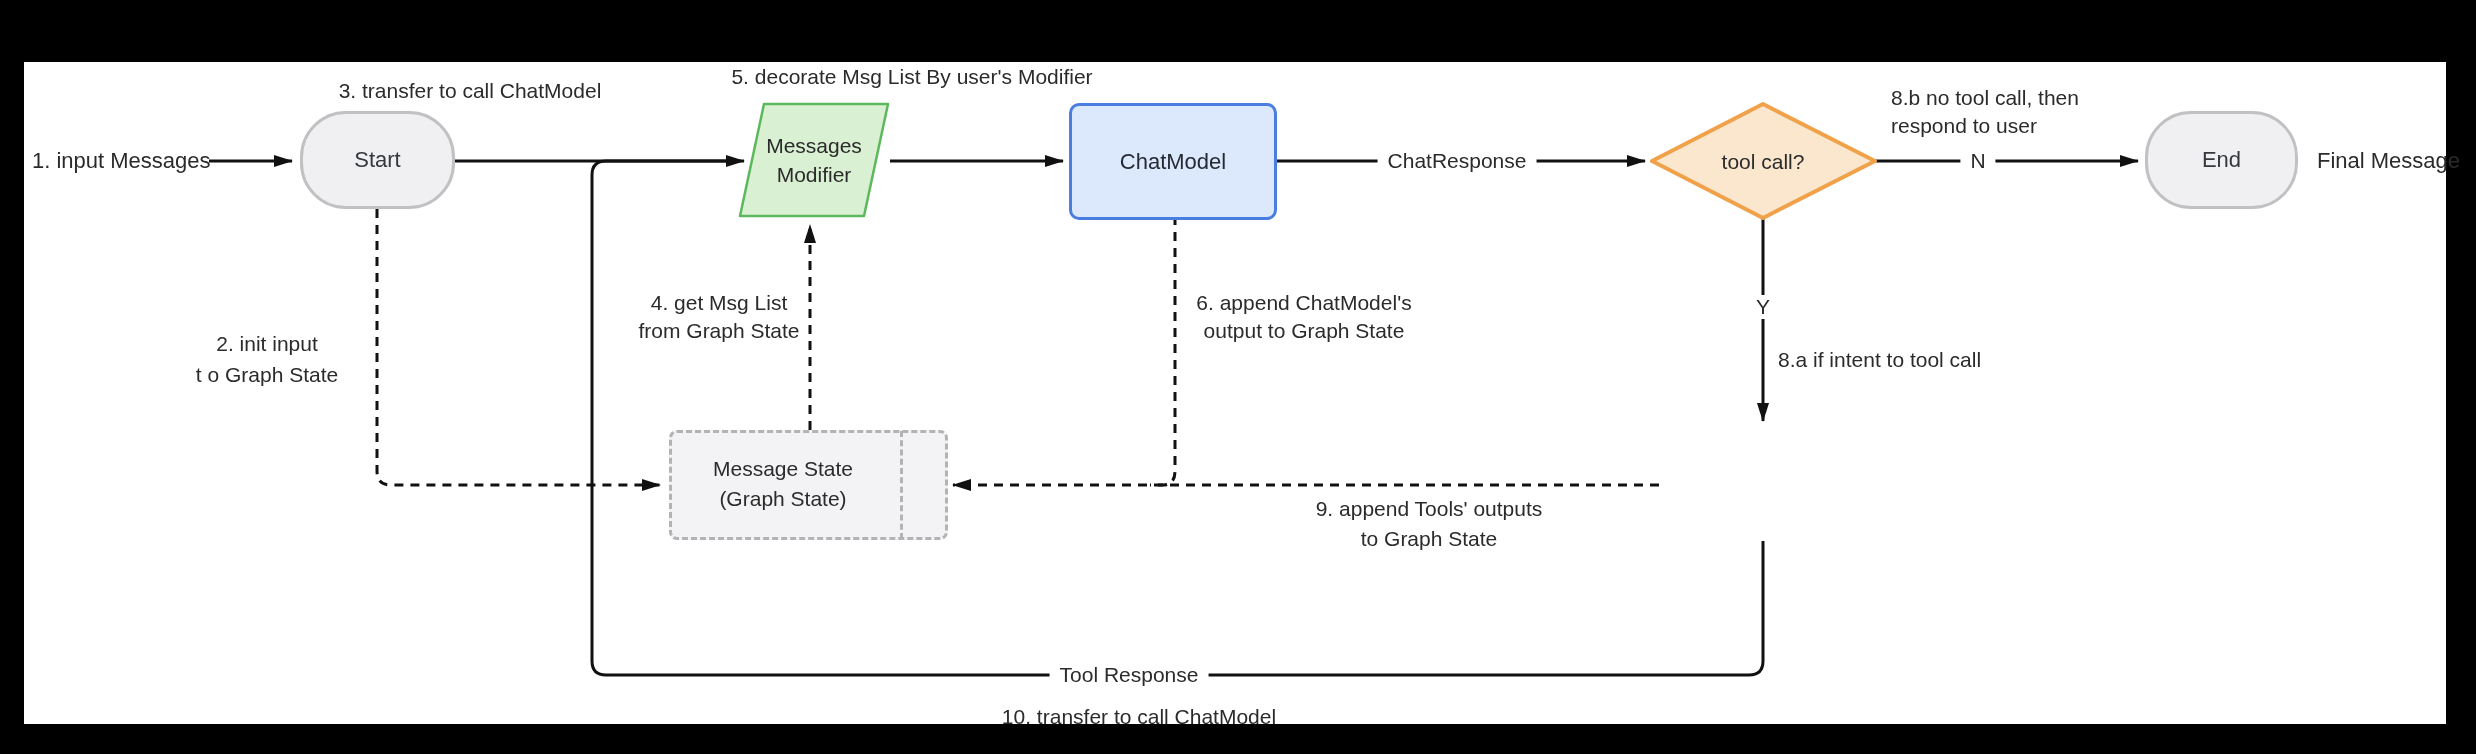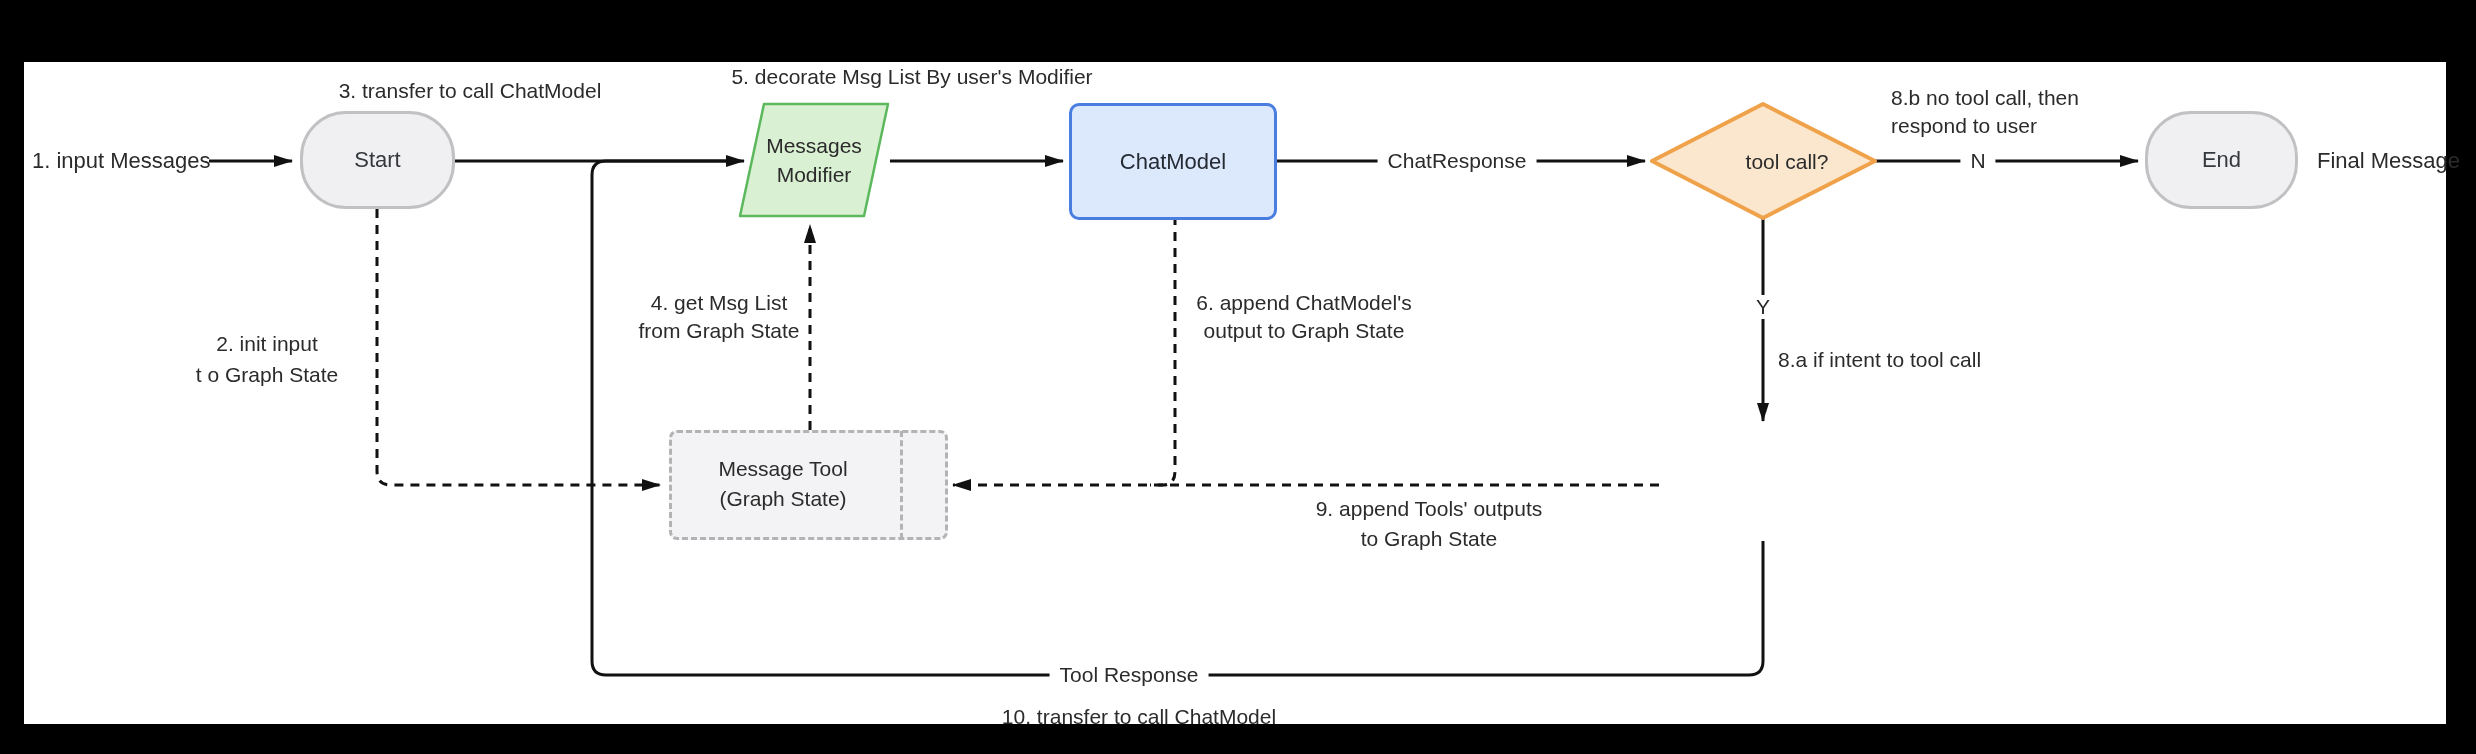--- a/index.html
+++ b/index.html
@@ -57,34 +57,34 @@
 
     <div class="shape-label" style="left:790px;top:69px;">
       <div>Messages</div>
       <div>Modifier</div>
     </div>
 
     <div class="node node-blue abs" style="left:1045px;top:41px;width:208px;height:117px;">
       <span>ChatModel</span>
     </div>
 
-    <div class="shape-label" style="left:1739px;top:85px;margin-left:24px;">
+    <div class="shape-label" style="left:1739px;top:85px;">
       <span>tool call?</span>
     </div>
 
     <div class="node node-startend abs" style="left:2121px;top:49px;width:153px;height:98px;">
       <span>End</span>
     </div>
 
 
     <div class="node node-mlist abs" style="left:645px;top:368px;width:279px;height:110px;">
       <div class="mlist-divider" style="left:228px;"></div>
     </div>
     <div class="shape-label" style="left:759px;top:392px;line-height:30px;">
-      <div>Message Tool</div>
+      <div>Message State</div>
       <div>(Graph State)</div>
     </div>
 
     <div class="online" style="left:1433px;top:99px;">ChatResponse</div>
     <div class="online" style="left:1954px;top:99px;">N</div>
     <div class="online" style="left:1739px;top:245px;">Y</div>
     <div class="online" style="left:1105px;top:613px;">Tool Response</div>
 
     <div class="lbl" style="left:8px;top:85px;font-size:22px;">1. input Messages</div>
 

